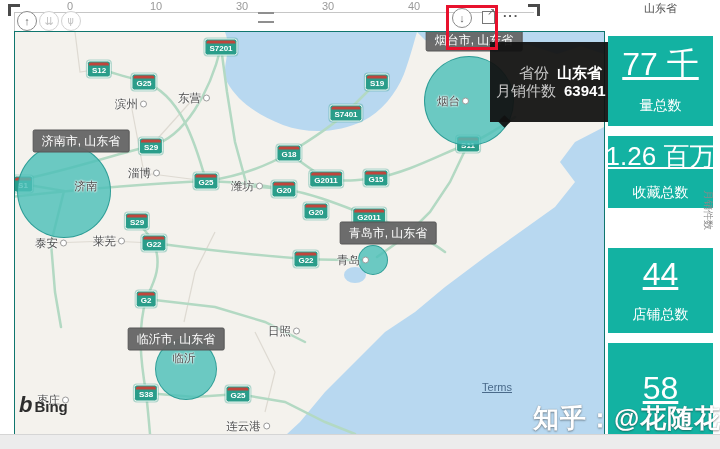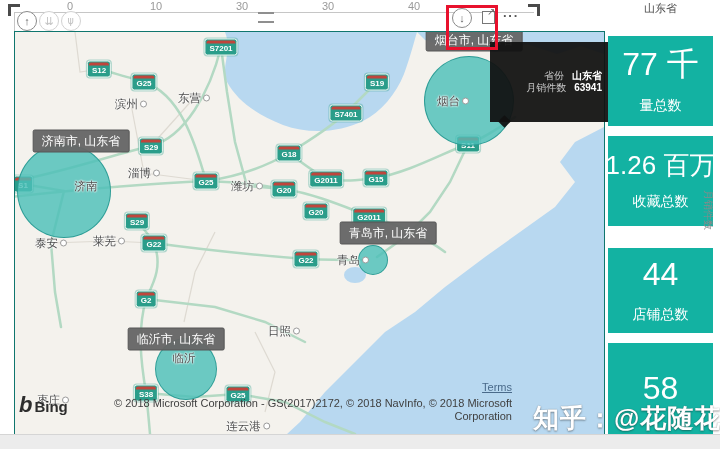--- a/index.html
+++ b/index.html
@@ -53,27 +53,27 @@
   #terms{position:absolute;right:92px;bottom:41px;z-index:8;font-size:11px;color:#4a6a8a;
     text-decoration:underline;}
   #attrib{position:absolute;right:92px;bottom:11px;z-index:8;text-align:right;font-size:11px;
     color:#3f3f3f;line-height:13px;max-width:430px;}
   
   #tooltip{position:absolute;left:490px;top:42px;width:118px;height:80px;z-index:40;
     background:rgba(17,17,17,.94);display:flex;flex-direction:column;justify-content:center;
     gap:4px;padding:0 6px;box-sizing:border-box;}
   #tooltip::after{content:"";position:absolute;left:10px;bottom:-4px;width:9px;height:9px;
     background:rgba(17,17,17,.94);transform:rotate(45deg);}
-  .tt-row{display:flex;font-size:10px;line-height:1.2;}
+  .tt-row{display:flex;font-size:15px;line-height:1.2;}
   .tt-label{flex:1;text-align:right;color:#c9c9c9;margin-right:8px;white-space:nowrap;}
   .tt-value{color:#fff;font-weight:bold;white-space:nowrap;}
   
   .kpi{position:absolute;left:608px;width:105px;background:#13b2a2;color:#fff;
     display:flex;flex-direction:column;align-items:center;justify-content:center;text-align:center;}
-  .kpi-value{font-size:32px;line-height:1.1;white-space:nowrap;}
+  .kpi-value{font-size:32px;line-height:1.1;white-space:nowrap;text-decoration:underline;}
   .kpi-value.small{font-size:26px;}
   .kpi-label{font-size:14px;margin-top:14px;white-space:nowrap;}
   #region-label{position:absolute;left:608px;top:1px;width:105px;text-align:center;
     font-size:11px;color:#4a4a4a;}
   #side-vert{position:absolute;left:683px;top:185px;width:50px;height:50px;display:flex;
     align-items:center;justify-content:center;z-index:2;}
   #side-vert span{transform:rotate(90deg);white-space:nowrap;font-size:10px;color:#8a8a8a;}
   #watermark{position:absolute;left:533px;top:401px;z-index:80;font-size:26px;font-weight:bold;
     color:#fff;white-space:nowrap;text-shadow:0 1px 2px rgba(0,0,0,.35),0 0 1px rgba(90,90,90,.6);
     letter-spacing:1px;}
@@ -192,21 +192,20 @@
       </div>
     <div id="arealabels-layer">
         <div class="arealabel" style="left: 459px; top: 8px;">烟台市, 山东省</div>
         <div class="arealabel" style="left: 66px; top: 109px;">济南市, 山东省</div>
         <div class="arealabel" style="left: 373px; top: 201px;">青岛市, 山东省</div>
         <div class="arealabel" style="left: 161px; top: 307px;">临沂市, 山东省</div>
       </div>
 
     <div id="bing-logo"><span id="bing-b">b</span><span id="bing-name">Bing</span></div>
     <div id="terms">Terms</div>
-    <div id="attrib"><span>© 2018 Microsoft Corporation - GS(2017)2172, © 2018 NavInfo, © 2018 Microsoft</span><br><span>Corporation</span></div>
   </div>
 
   <div id="tooltip">
       <div id="tooltip-rows">
         <div class="tt-row">
           <span class="tt-label">省份</span>
           <span class="tt-value">山东省</span>
         </div>
         <div class="tt-row">
           <span class="tt-label">月销件数</span>
@@ -214,21 +213,21 @@
         </div>
       </div>
     </div>
 
   <div id="region-label">山东省</div>
   <div id="cards-col">
       <div class="kpi" style="top: 36px; height: 90px;">
         <div class="kpi-value">77 千</div>
         <div class="kpi-label">量总数</div>
       </div>
-      <div class="kpi" style="top: 136px; height: 90px;">
+      <div class="kpi" style="top: 136px; height: 72px;">
         <div class="kpi-value small">1.26 百万</div>
         <div class="kpi-label">收藏总数</div>
       </div>
       <div class="kpi" style="top: 248px; height: 85px;">
         <div class="kpi-value">44</div>
         <div class="kpi-label">店铺总数</div>
       </div>
       <div class="kpi" style="top: 343px; height: 92px;">
         <div class="kpi-value">58</div>
       </div>

